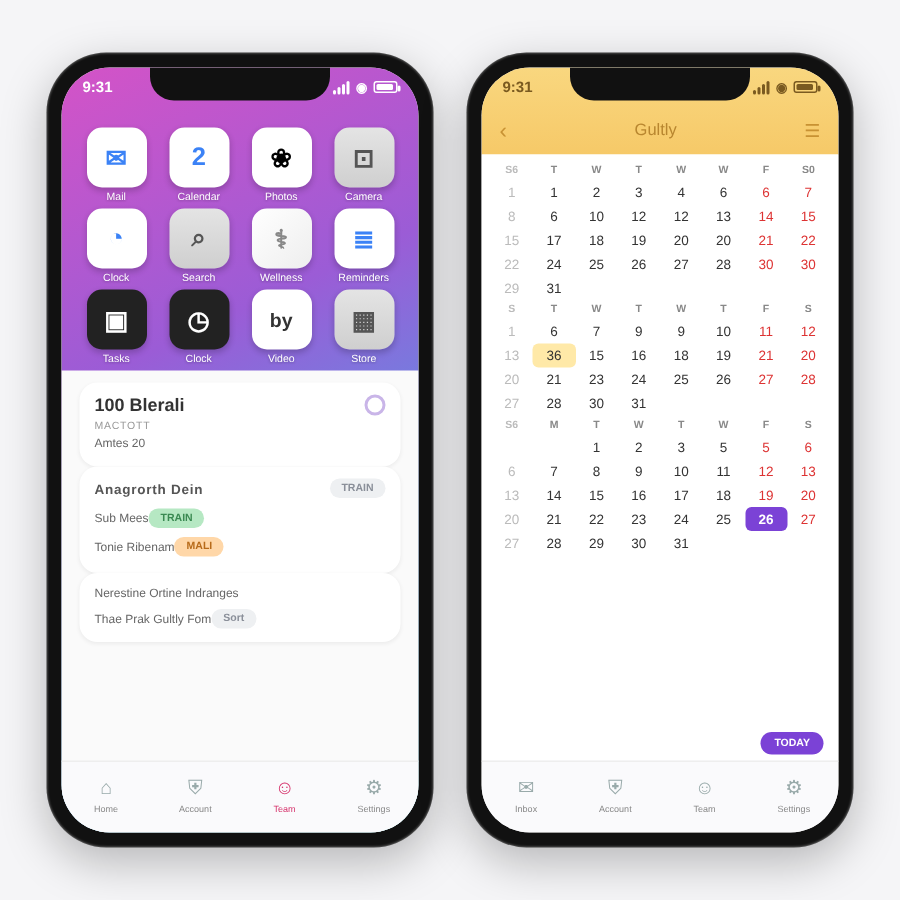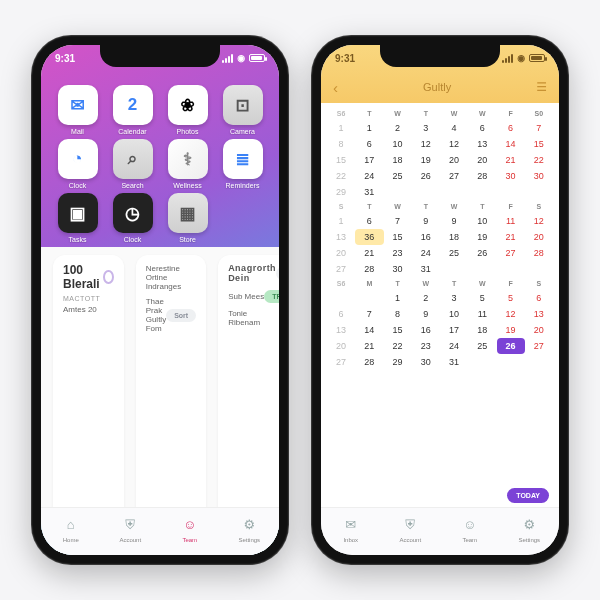--- a/index.html
+++ b/index.html
@@ -17,21 +17,21 @@
   .batt::after{content:'';position:absolute;right:-3px;top:2px;width:2px;height:4px;background:currentColor;border-radius:1px}
   .batt::before{content:'';position:absolute;left:1px;top:1px;bottom:1px;width:11px;background:currentColor;border-radius:1px}
   .wifi{font-size:9px}
   
   .home-bg{position:absolute;inset:0;background:linear-gradient(155deg,#d453c7 0%,#9b5cd6 35%,#4e9ee8 70%,#5bd3e0 100%)}
   .home-content{position:absolute;inset:0;padding-top:34px;display:flex;flex-direction:column}
   .app-grid{padding:6px 14px 4px;display:grid;grid-template-columns:repeat(4,1fr);gap:4px 10px}
   .app{text-align:center}
   .app-icon{width:40px;height:40px;border-radius:10px;margin:0 auto 3px;display:flex;align-items:center;justify-content:center;font-size:17px;font-weight:600;box-shadow:0 2px 4px rgba(0,0,0,.2)}
   .app-label{font-size:7px;color:#fff;text-shadow:0 1px 2px rgba(0,0,0,.3);white-space:nowrap;overflow:hidden}
-  .widgets{flex:1;background:#fafafa;border-top-left-radius:0;padding:8px 12px 0;display:flex;flex-direction:row;gap:12px;overflow:hidden}
+  .widgets{flex:1;background:#fafafa;border-top-left-radius:0;padding:8px 12px 0;display:flex;flex-direction:column;gap:0;overflow:hidden}
   .card{background:#fff;border-radius:12px;padding:8px 10px;box-shadow:0 1px 3px rgba(0,0,0,.06)}
   .card-head{display:flex;justify-content:space-between;align-items:center;margin-bottom:4px}
   .card-title{font-size:12px;font-weight:700;color:#333}
   .chip{font-size:7px;padding:3px 8px;border-radius:10px;font-weight:600}
   .sub{font-size:7px;color:#999;letter-spacing:.5px}
   .line-item{display:flex;justify-content:flex-start;align-items:center;font-size:8px;color:#666;padding:3px 0}
   .circle-o{width:14px;height:14px;border:2px solid #c9b5e8;border-radius:50%}
   .tabbar{position:absolute;bottom:0;left:0;right:0;height:48px;background:rgba(250,250,252,.95);border-top:1px solid #eee;display:flex;justify-content:space-around;align-items:center;padding-bottom:6px}
   .tab{flex:1;text-align:center}
   .tab-icon{width:20px;height:20px;margin:0 auto 2px;border-radius:5px;display:flex;align-items:center;justify-content:center;font-size:13px}
@@ -119,56 +119,60 @@
           </div>
           <div class="app">
             <div class="app-icon bg-dark">▣</div>
             <div class="app-label">Tasks</div>
           </div>
           <div class="app">
             <div class="app-icon bg-dark">◷</div>
             <div class="app-label">Clock</div>
           </div>
           <div class="app">
+            <div class="app-icon bg-yel">by</div>
+            <div class="app-label">Video</div>
+          </div>
+          <div class="app">
             <div class="app-icon bg-gray">▦</div>
             <div class="app-label">Store</div>
           </div>
         </div>
       <div class="widgets">
         <div class="card">
           <div class="card-head">
             <span class="card-title">100 Blerali</span>
             <span class="circle-o"></span>
           </div>
           <div class="sub">MACTOTT</div>
           <div class="line-item">
               <span>Amtes 20</span>
             </div>
         </div>
-        <div class="card" style="padding:6px 10px">
-          <div class="line-item">
-              <span>Nerestine Ortine Indranges</span>
-            </div>
-          <div class="line-item">
-              <span>Thae Prak Gultly Fom</span>
-              <span class="chip pill-gray">Sort</span>
-            </div>
-        </div>
         <div class="card">
           <div class="card-head">
             <span class="sub" style="font-size:9px;color:#555;font-weight:600">Anagrorth Dein</span>
             <span class="chip pill-gray">TRAIN</span>
           </div>
           <div class="line-item">
               <span>Sub Mees</span>
               <span class="chip pill-green">TRAIN</span>
             </div>
           <div class="line-item">
               <span>Tonie Ribenam</span>
               <span class="chip pill-orange">MALI</span>
+            </div>
+        </div>
+        <div class="card" style="padding:6px 10px">
+          <div class="line-item">
+              <span>Nerestine Ortine Indranges</span>
+            </div>
+          <div class="line-item">
+              <span>Thae Prak Gultly Fom</span>
+              <span class="chip pill-gray">Sort</span>
             </div>
         </div>
       </div>
       <div class="tabbar" id="tabs-left">
           <div class="tab">
             <div class="tab-icon" style="color:#9aa">⌂</div>
             <div class="tab-label">Home</div>
           </div>
           <div class="tab">
             <div class="tab-icon" style="color:#9aa">⛨</div>

